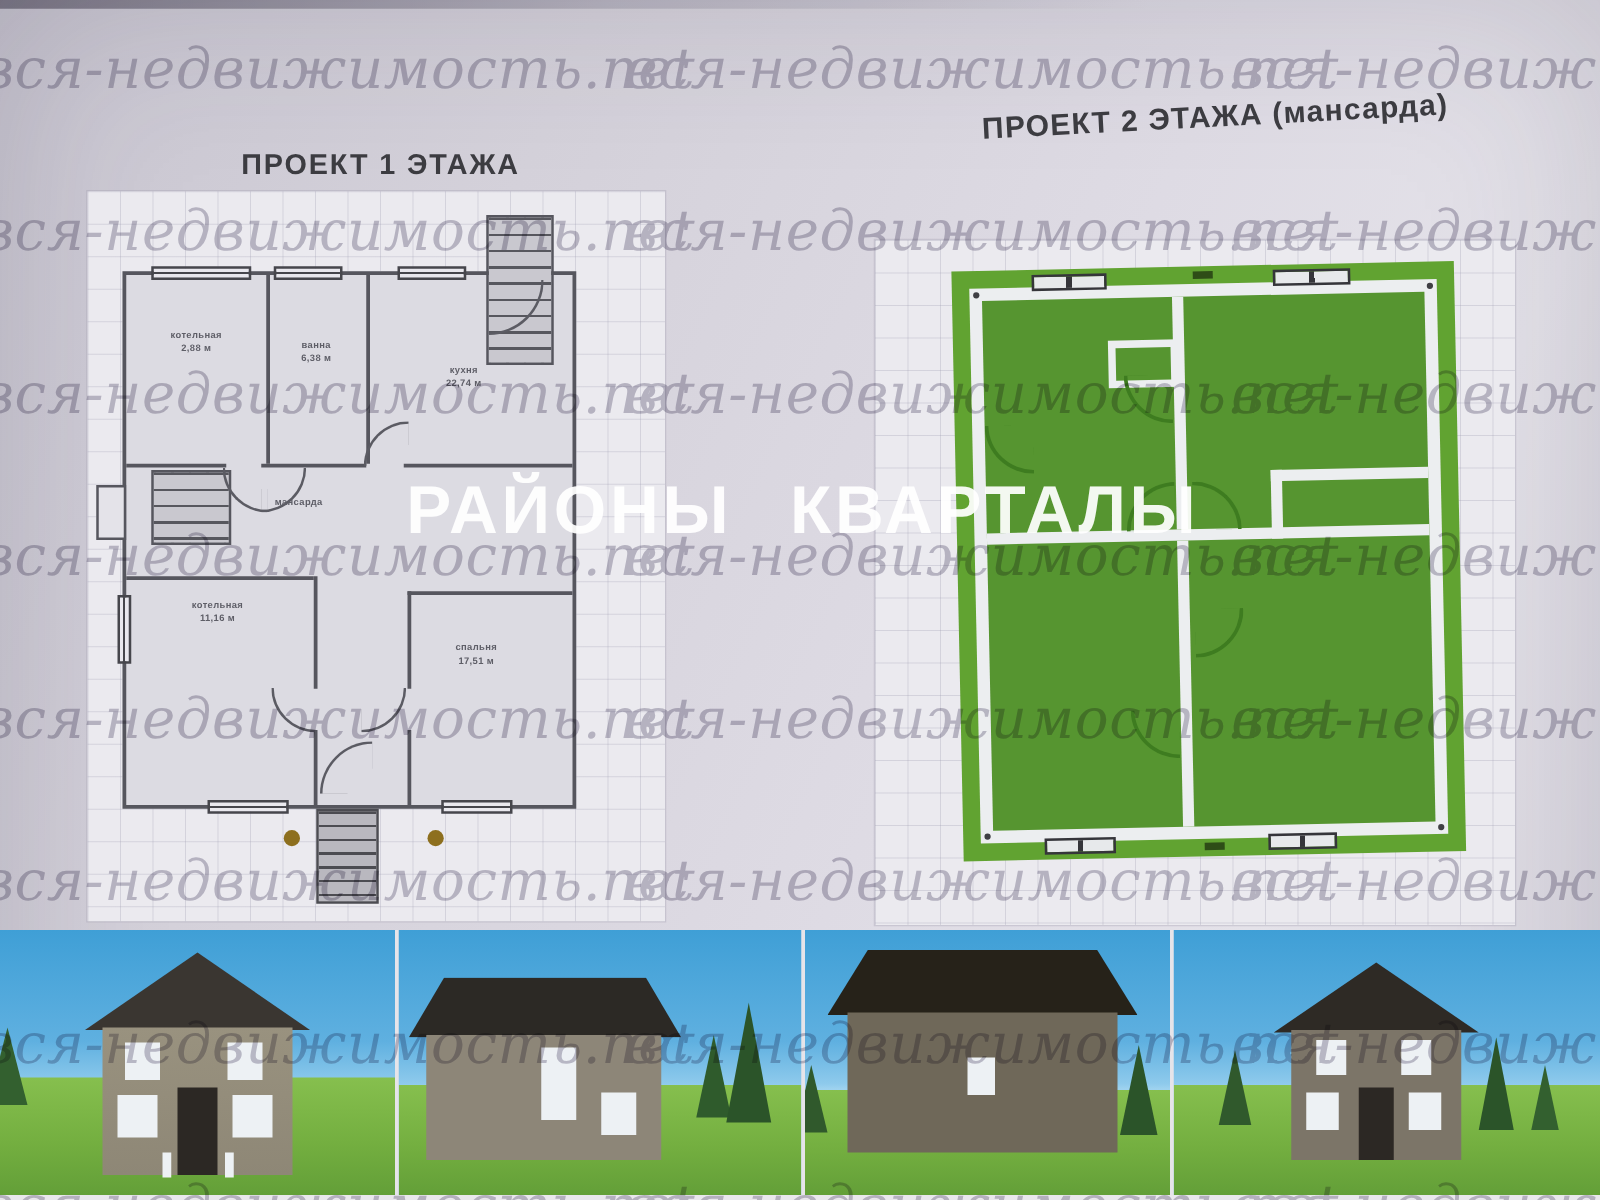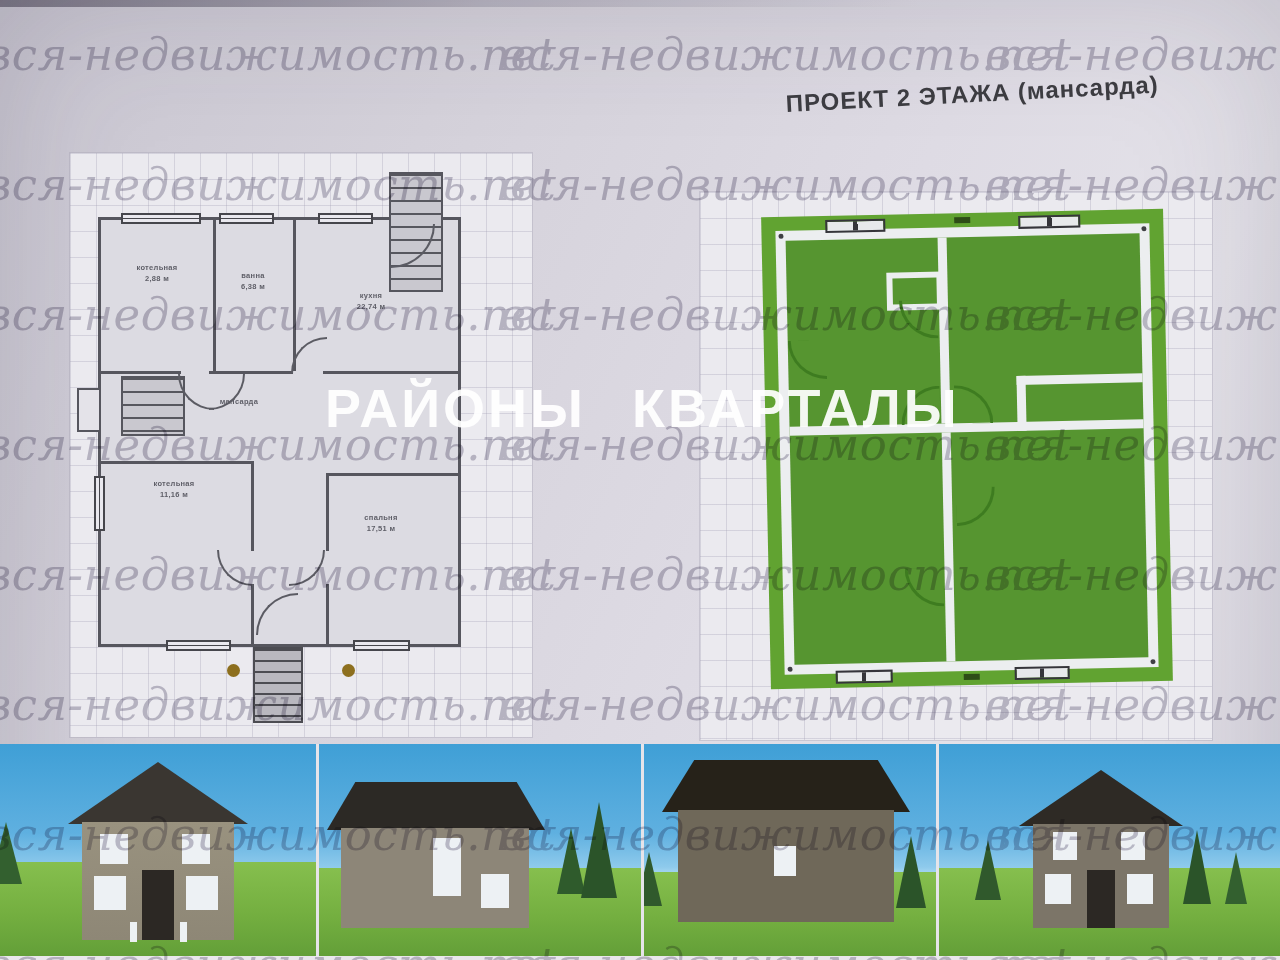--- a/index.html
+++ b/index.html
@@ -83,20 +83,21 @@
   .hip{position:absolute;background:#2c2925;clip-path:polygon(0 100%,13% 0,87% 0,100% 100%);}
   .fir{position:absolute;width:0;height:0;}
   .strip-bottom{position:absolute;left:0;top:956px;width:1280px;height:4px;background:#e9e7ec;z-index:2;}
 </style>
 </head>
 <body>
 
 <div id="screen">
   <div class="top-edge"></div>
 
+  <div class="plan-title t1">ПРОЕКТ 1 ЭТАЖА</div>
   <div class="plan-title t2">ПРОЕКТ 2 ЭТАЖА (мансарда)</div>
 
   <div class="paper paper1">
     <div class="fp1">
 
       <div class="hatch" style="left:288px;top:-48px;width:50px;height:116px;"></div>
 
       <div class="wall" style="left:112px;top:0;width:3px;height:151px;"></div>
       <div class="wall" style="left:192px;top:0;width:3px;height:151px;"></div>
       <div class="wall" style="left:0;top:151px;width:80px;height:3px;"></div>

